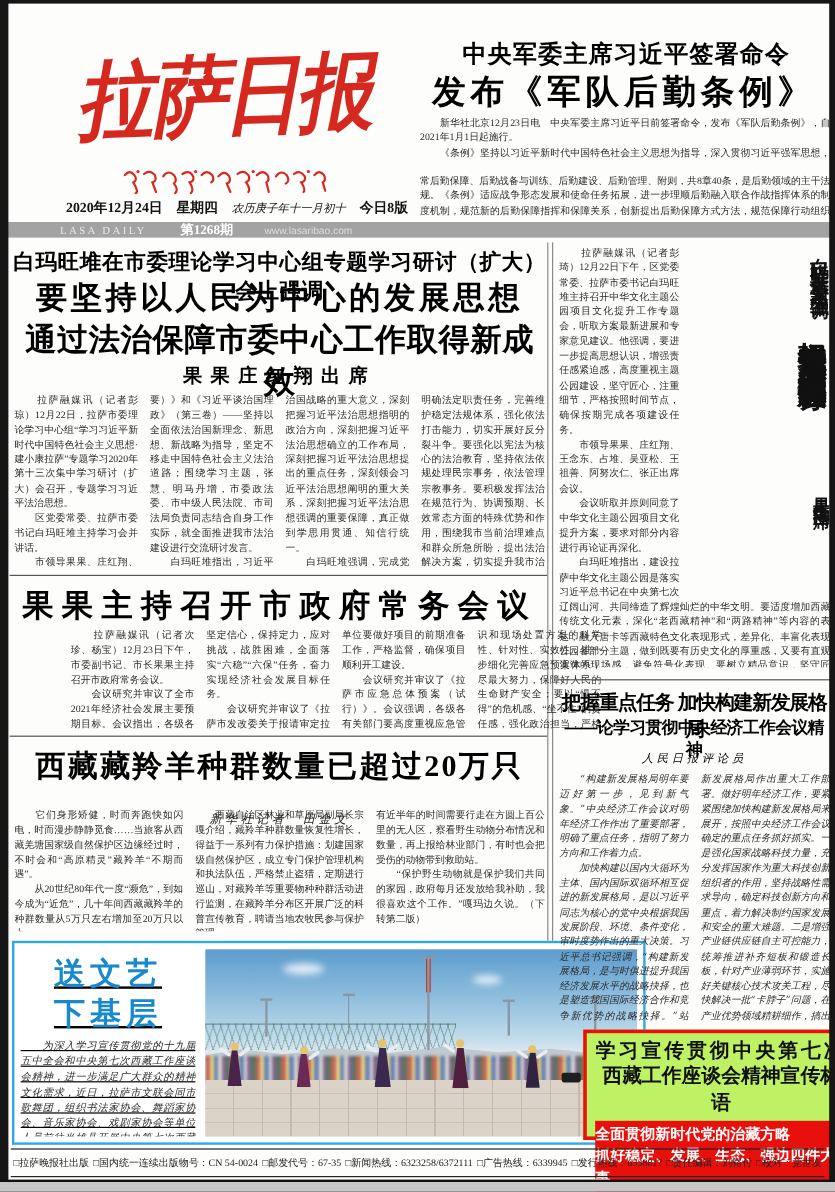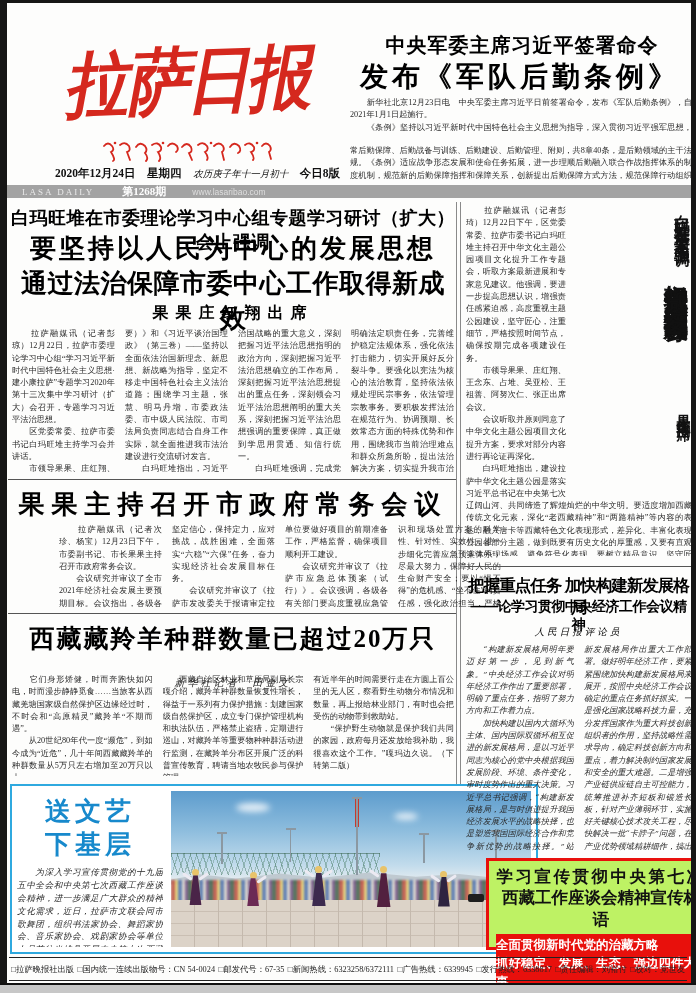--- a/index.html
+++ b/index.html
@@ -24,21 +24,21 @@
   .logo{left:48px;top:22px;width:275px;height:118px;color:#d5281e;
         font-family:"DejaVu Serif",serif;font-weight:900;font-style:italic;
         font-size:64px;letter-spacing:-3px;line-height:118px;text-align:center;
         transform:rotate(-2deg) scaleY(1.12);}
   .tibetan{left:100px;top:140px;width:175px;height:24px;text-align:center;}
   .dateline{left:55px;top:166px;width:285px;display:flex;align-items:baseline;
             justify-content:space-between;font-size:11.5px;color:#111;}
   .lunar{font-size:9.5px;}
   .issue-bar{left:0px;top:185px;width:696px;height:13px;background:#a3a3a3;
              display:flex;align-items:center;color:#f2f2f2;}
-  .issue-bar .lat{margin-left:22px;font-size:9px;letter-spacing:2px;color:#e9e9e9;}
+  .issue-bar .lat{margin-left:50px;font-size:9px;letter-spacing:2px;color:#e9e9e9;}
   .issue-bar .iss{margin-left:28px;font-size:11px;font-weight:bold;color:#fff;}
   .issue-bar .web{margin-left:26px;font-size:8.5px;color:#dedede;}
   
   .tr-kicker{left:352px;top:32px;width:340px;font-size:20px;letter-spacing:1px;}
   .tr-headline{left:348px;top:58px;width:344px;font-size:28px;letter-spacing:4px;}
   .tr-body{left:350px;top:97px;width:342px;height:86px;font-size:8.2px;flex-direction:column;}
   
   .vdiv{left:456px;top:202px;width:3px;height:750px;border-left:1px solid #8a8a8a;border-right:1px solid #8a8a8a;}
   .hrule{border-top:1px solid #555;height:0;}
   
@@ -59,21 +59,21 @@
   .gov-rule{left:8px;top:479px;width:448px;}
   .gov-title{left:10px;top:487px;width:446px;font-size:26px;letter-spacing:7px;}
   .gov-body{left:12px;top:524px;width:442px;height:84px;font-size:8.2px;margin-left:47px;}
   
   .ant-rule{left:8px;top:613px;width:448px;}
   .ant-title{left:10px;top:622px;width:446px;font-size:25px;letter-spacing:2px;}
   .ant-byline{left:10px;top:676px;width:446px;font-size:10px;letter-spacing:3px;color:#222;}
   .ant-body{left:12px;top:674px;width:442px;height:102px;font-size:8.2px;}
   
   .cbox{left:10px;top:784px;width:528px;height:170px;border:2px solid #2fa9df;
-        box-sizing:border-box;background:#fff;padding:5px;display:flex;gap:8px;}
+        box-sizing:border-box;background:#fff;padding:5px;display:flex;gap:8px;text-decoration:underline;}
   .cbox-left{width:146px;overflow:hidden;}
   .cbox-title{font-size:26px;font-weight:bold;color:#1789cc;text-align:center;
               line-height:1.25;letter-spacing:4px;margin:4px 0 6px 0;}
   .cbox-text{font-size:8.6px;}
   
   .photo{flex:1;position:relative;overflow:hidden;background:#dfe8ee;}
   .sky{position:absolute;inset:0;background:linear-gradient(180deg,#5d9ccd 0%,#8fbede 26%,#c3dcec 48%,#e7edf0 58%,#e9ecec 62%);}
   .cloud{position:absolute;background:#fff;border-radius:50%;filter:blur(3px);opacity:.8;}
   .canopy{position:absolute;left:0;top:40%;width:58%;height:13%;
           background:repeating-linear-gradient(72deg,rgba(80,130,110,.5) 0 1px,transparent 1px 6px),

